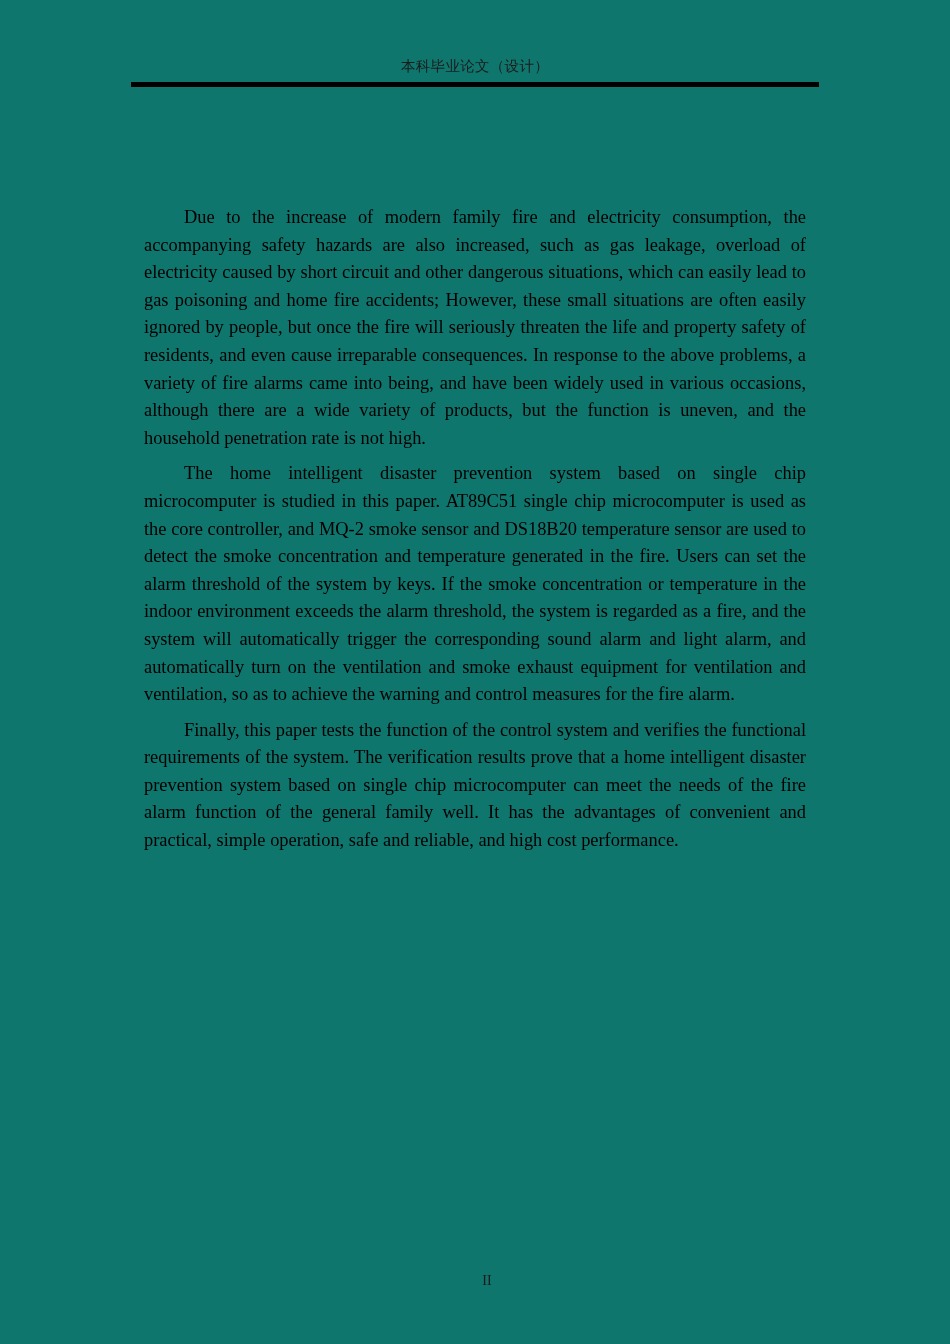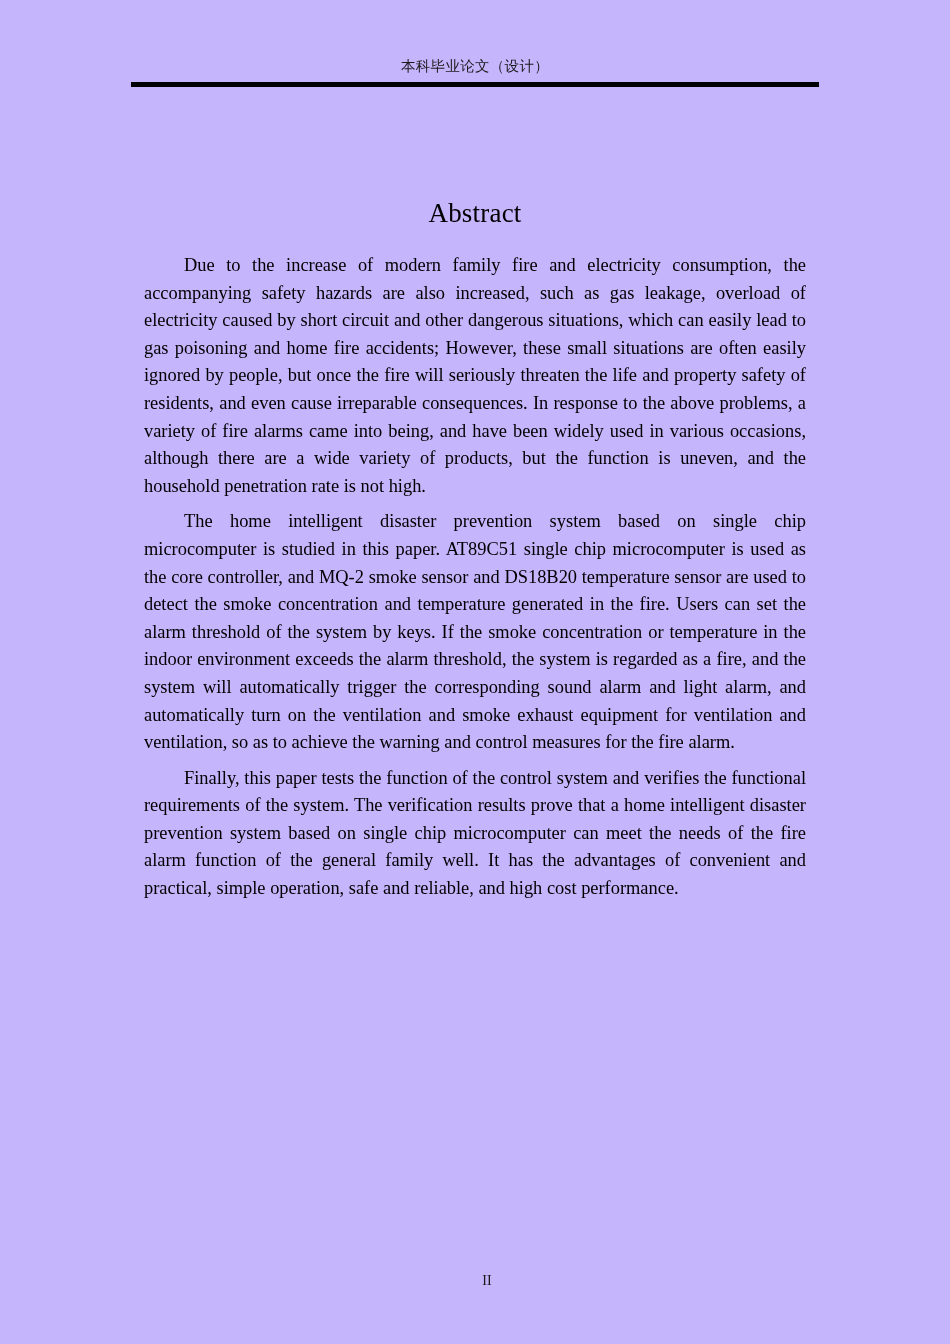--- a/index.html
+++ b/index.html
@@ -11,21 +11,21 @@
   body {
     font-family: "Liberation Serif", "DejaVu Serif", serif;
     color: #000000;
   }
 
   .page {
     position: relative;
     width: 950px;
     height: 1344px;
     margin: 0 auto;
-    background: #c4b5fd;
+    background: #0f766e;
     overflow: hidden;
     box-sizing: border-box;
   }
 
   
   .page-header {
     position: absolute;
     left: 131px;
     top: 56px;
     width: 688px;
@@ -113,21 +113,20 @@
 
 <div class="page">
 
   <div class="page-header">
     <div class="header-title">本科毕业论文（设计）</div>
     <div class="header-rule"></div>
   </div>
 
   <div class="content">
 
-    <h1 class="doc-title">Abstract</h1>
 
     <p class="body-text indent">Due to the increase of modern family fire and electricity consumption, the accompanying safety hazards are also increased, such as gas leakage, overload of electricity caused by short circuit and other dangerous situations, which can easily lead to gas poisoning and home fire accidents; However, these small situations are often easily ignored by people, but once the fire will seriously threaten the life and property safety of residents, and even cause irreparable consequences. In response to the above problems, a variety of fire alarms came into being, and have been widely used in various occasions, although there are a wide variety of products, but the function is uneven, and the household penetration rate is not high.</p>
 
     <p class="body-text indent">The home intelligent disaster prevention system based on single chip microcomputer is studied in this paper. AT89C51 single chip microcomputer is used as the core controller, and MQ-2 smoke sensor and DS18B20 temperature sensor are used to detect the smoke concentration and temperature generated in the fire. Users can set the alarm threshold of the system by keys. If the smoke concentration or temperature in the indoor environment exceeds the alarm threshold, the system is regarded as a fire, and the system will automatically trigger the corresponding sound alarm and light alarm, and automatically turn on the ventilation and smoke exhaust equipment for ventilation and ventilation, so as to achieve the warning and control measures for the fire alarm.</p>
 
     <p class="body-text indent">Finally, this paper tests the function of the control system and verifies the functional requirements of the system. The verification results prove that a home intelligent disaster prevention system based on single chip microcomputer can meet the needs of the fire alarm function of the general family well. It has the advantages of convenient and practical, simple operation, safe and reliable, and high cost performance.</p>
 
 
   </div>
 

